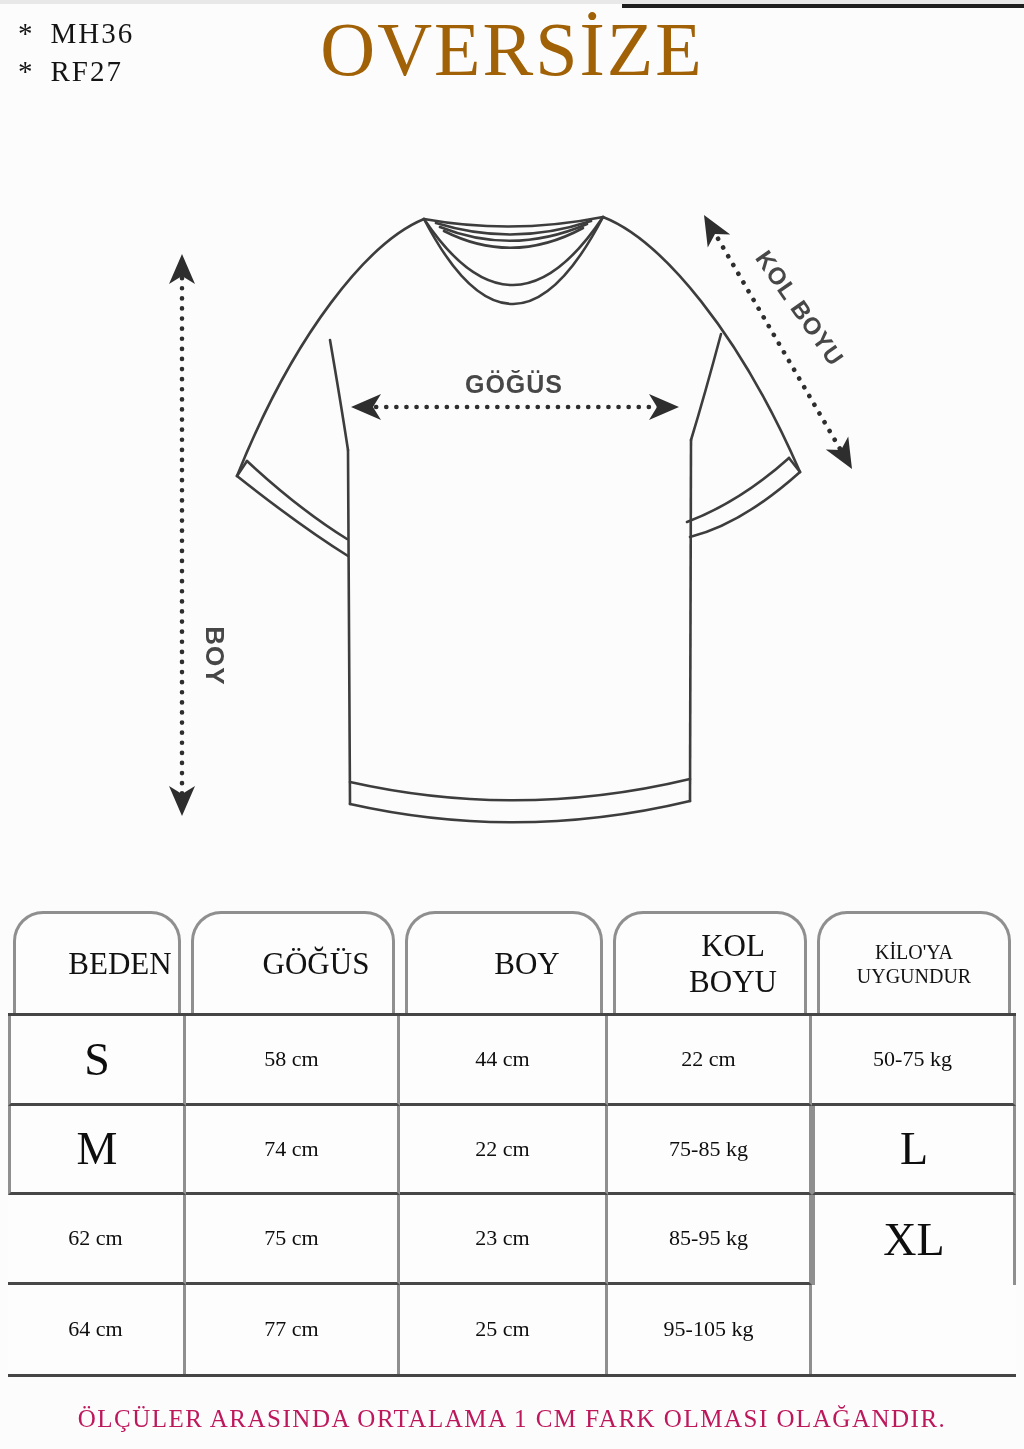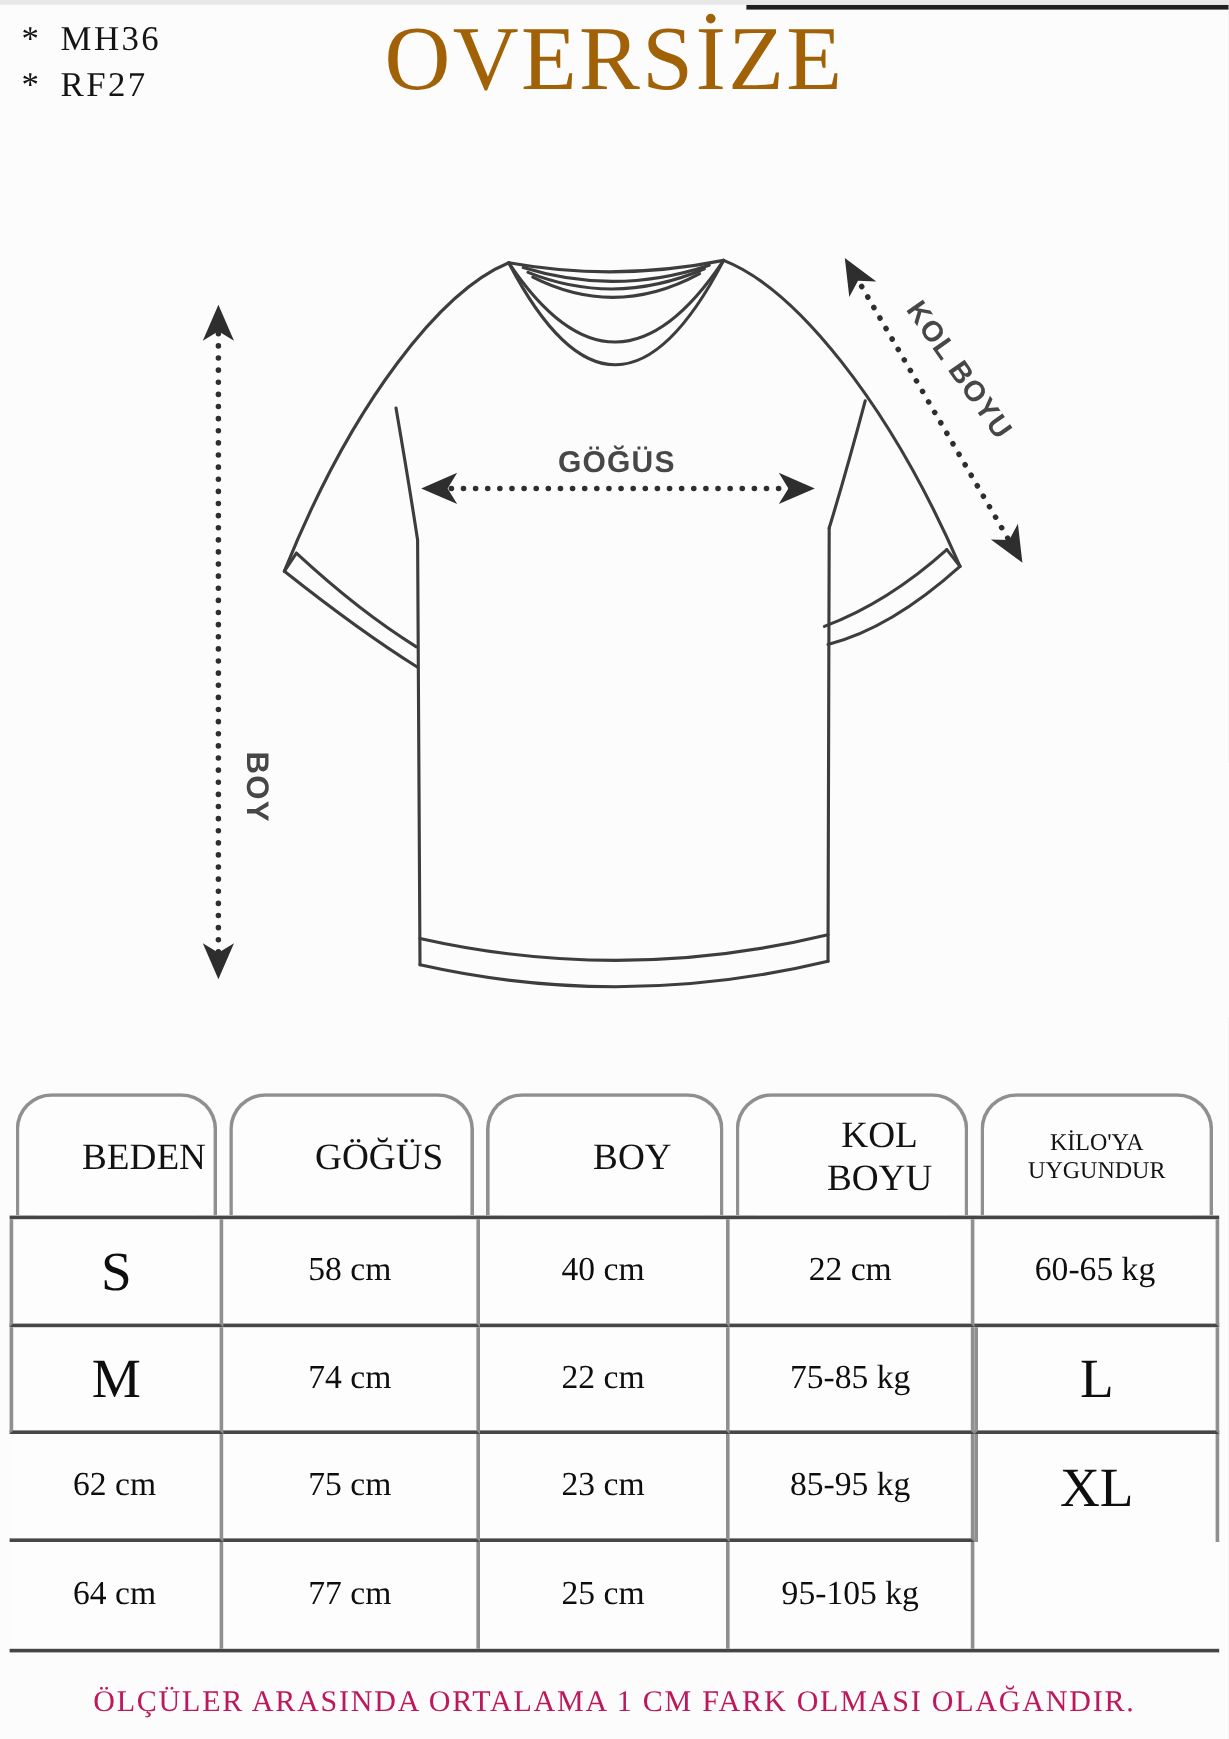--- a/index.html
+++ b/index.html
@@ -36,21 +36,21 @@
   .tbody{
     position:absolute; left:0; top:104px; width:100%; height:364px;
     display:grid; grid-template-columns:178px 214px 208px 204px 204px;
     grid-template-rows:repeat(4,1fr);
     border-top:3.5px solid #454545; border-bottom:3.5px solid #454545;
     box-sizing:border-box; background:#fdfdfd;
   }
   .cell{
     display:flex; align-items:center; justify-content:center;
     border-right:3px solid #8f8f8f; border-bottom:3.5px solid #474747;
-    box-sizing:border-box; font-size:28px; color:#0e0e0e; white-space:nowrap;
+    box-sizing:border-box; font-size:22px; color:#0e0e0e; white-space:nowrap;
   }
   .cell.first{border-left:3px solid #8f8f8f;}
   .cell.size{font-size:46px;}
   .footer-note{
     position:absolute; left:0; right:0; top:1401px; text-align:center;
     font-size:25px; letter-spacing:1.5px; color:#be185d; white-space:nowrap;
   }
 </style>
 </head>
 <body>
@@ -136,23 +136,23 @@
       <div class="tab">BEDEN</div>
       <div class="tab">GÖĞÜS</div>
       <div class="tab">BOY</div>
       <div class="tab">KOL BOYU</div>
       <div class="tab small">KİLO'YA UYGUNDUR</div>
     </div>
     <div class="tbody">
 
       <div class="cell size first">S</div>
       <div class="cell">58 cm</div>
-      <div class="cell">40 cm</div>
+      <div class="cell">44 cm</div>
       <div class="cell">22 cm</div>
-      <div class="cell">60-65 kg</div>
+      <div class="cell">50-75 kg</div>
 
       <div class="cell size first">M</div>
       <div class="cell">74 cm</div>
       <div class="cell">22 cm</div>
       <div class="cell">75-85 kg</div>
 
       <div class="cell size first">L</div>
       <div class="cell">62 cm</div>
       <div class="cell">75 cm</div>
       <div class="cell">23 cm</div>

